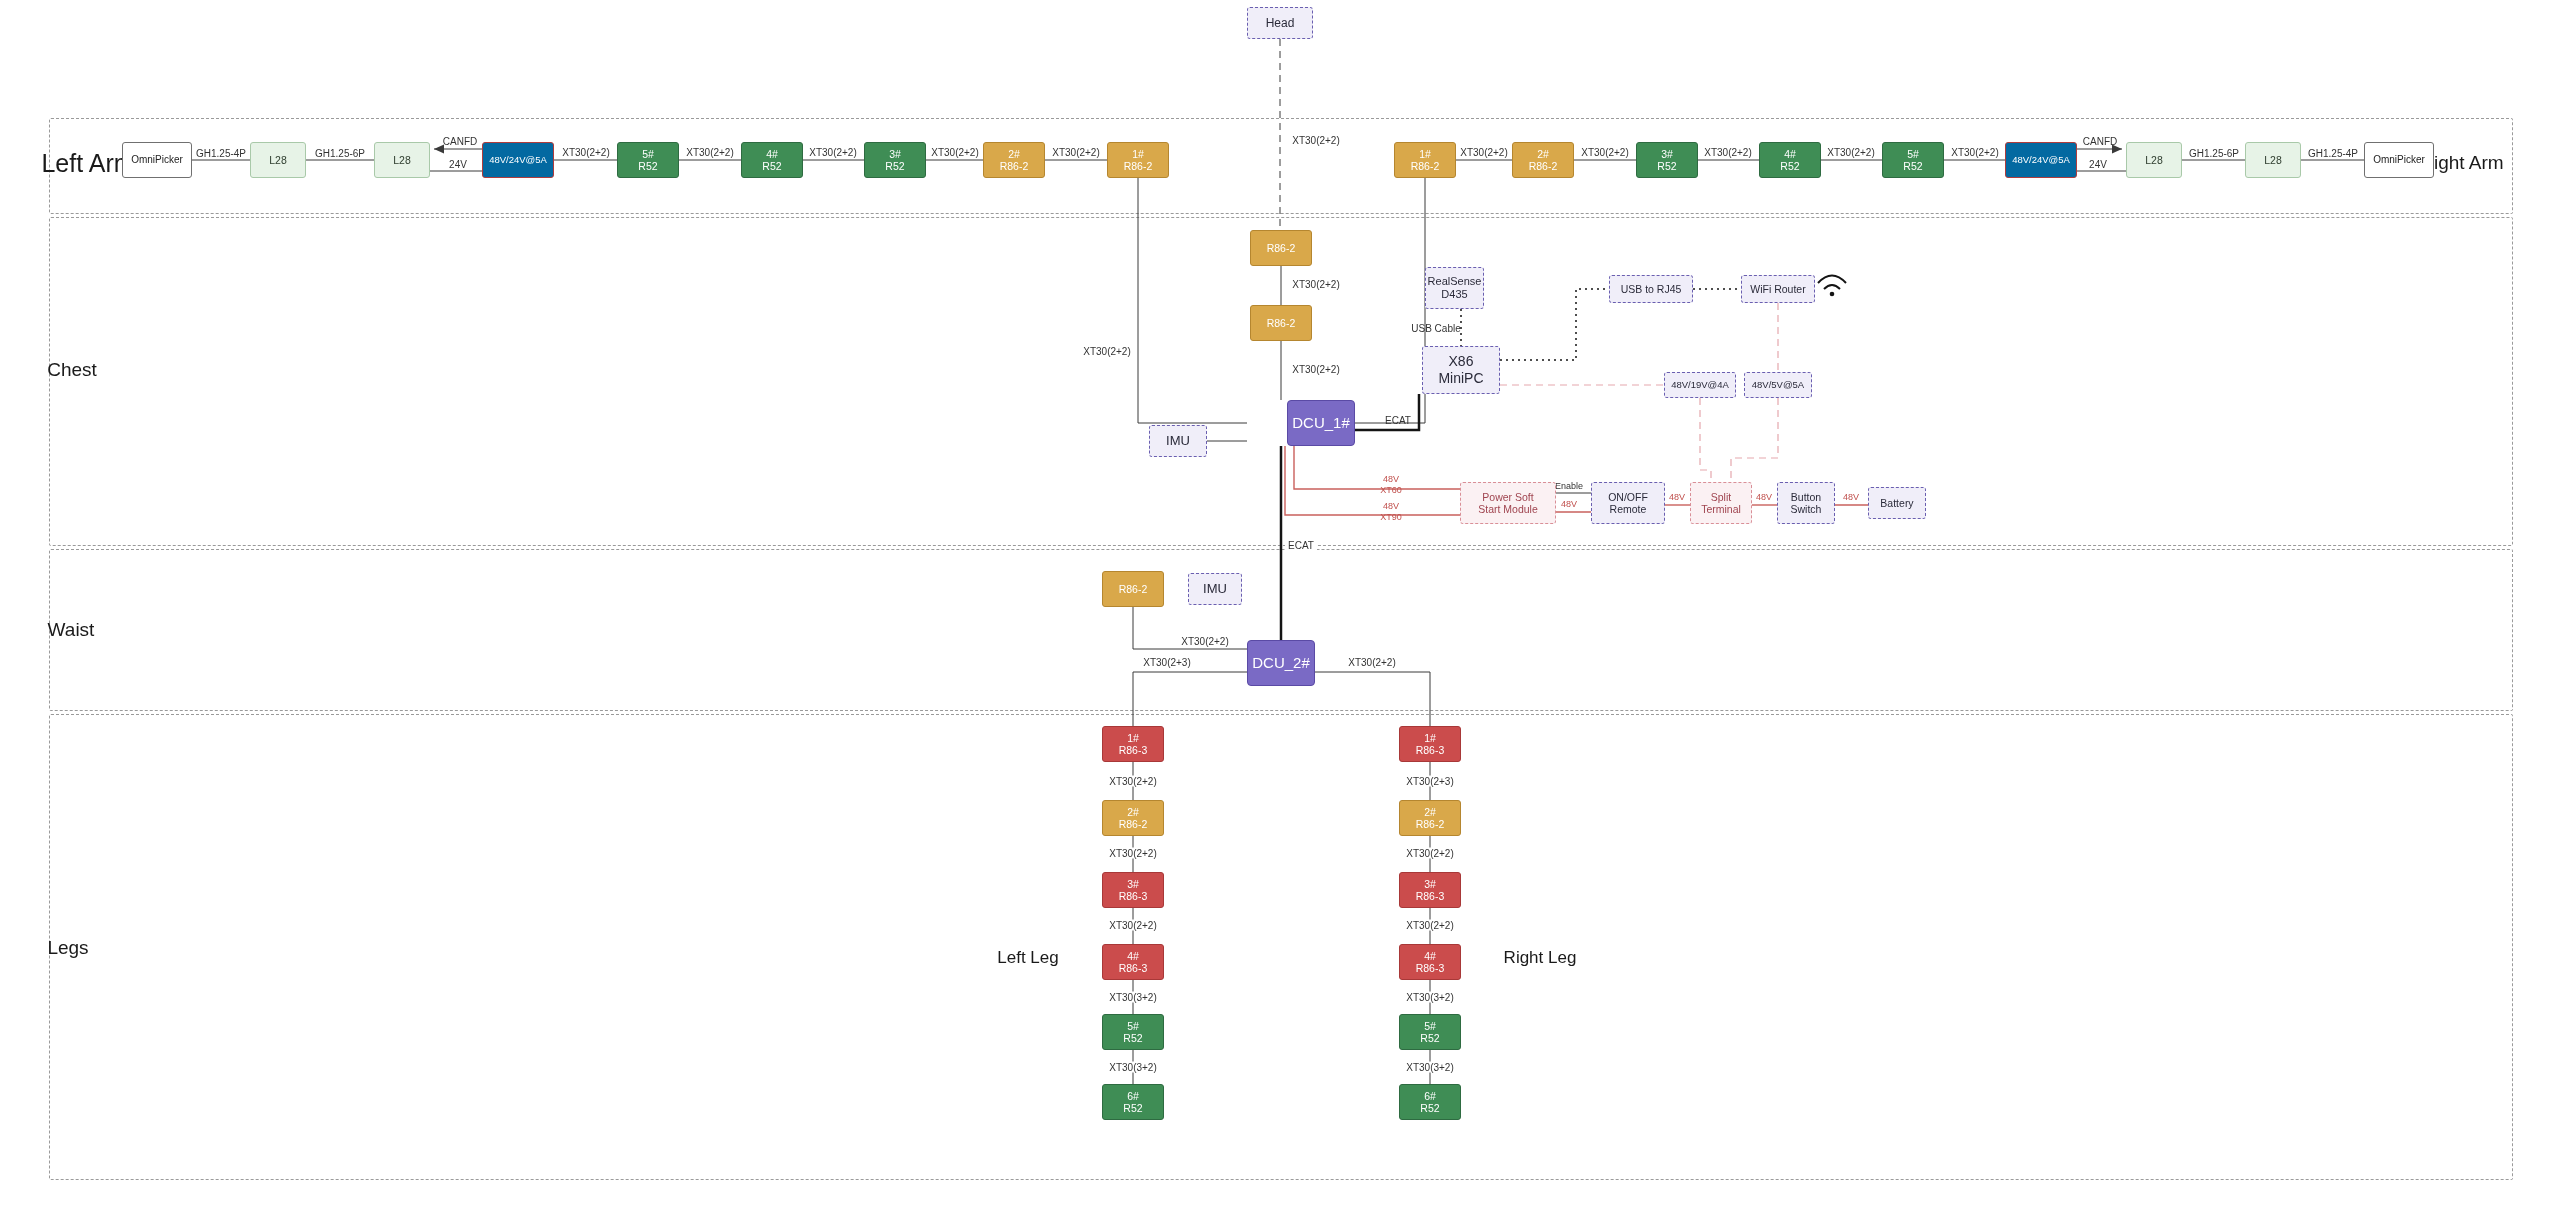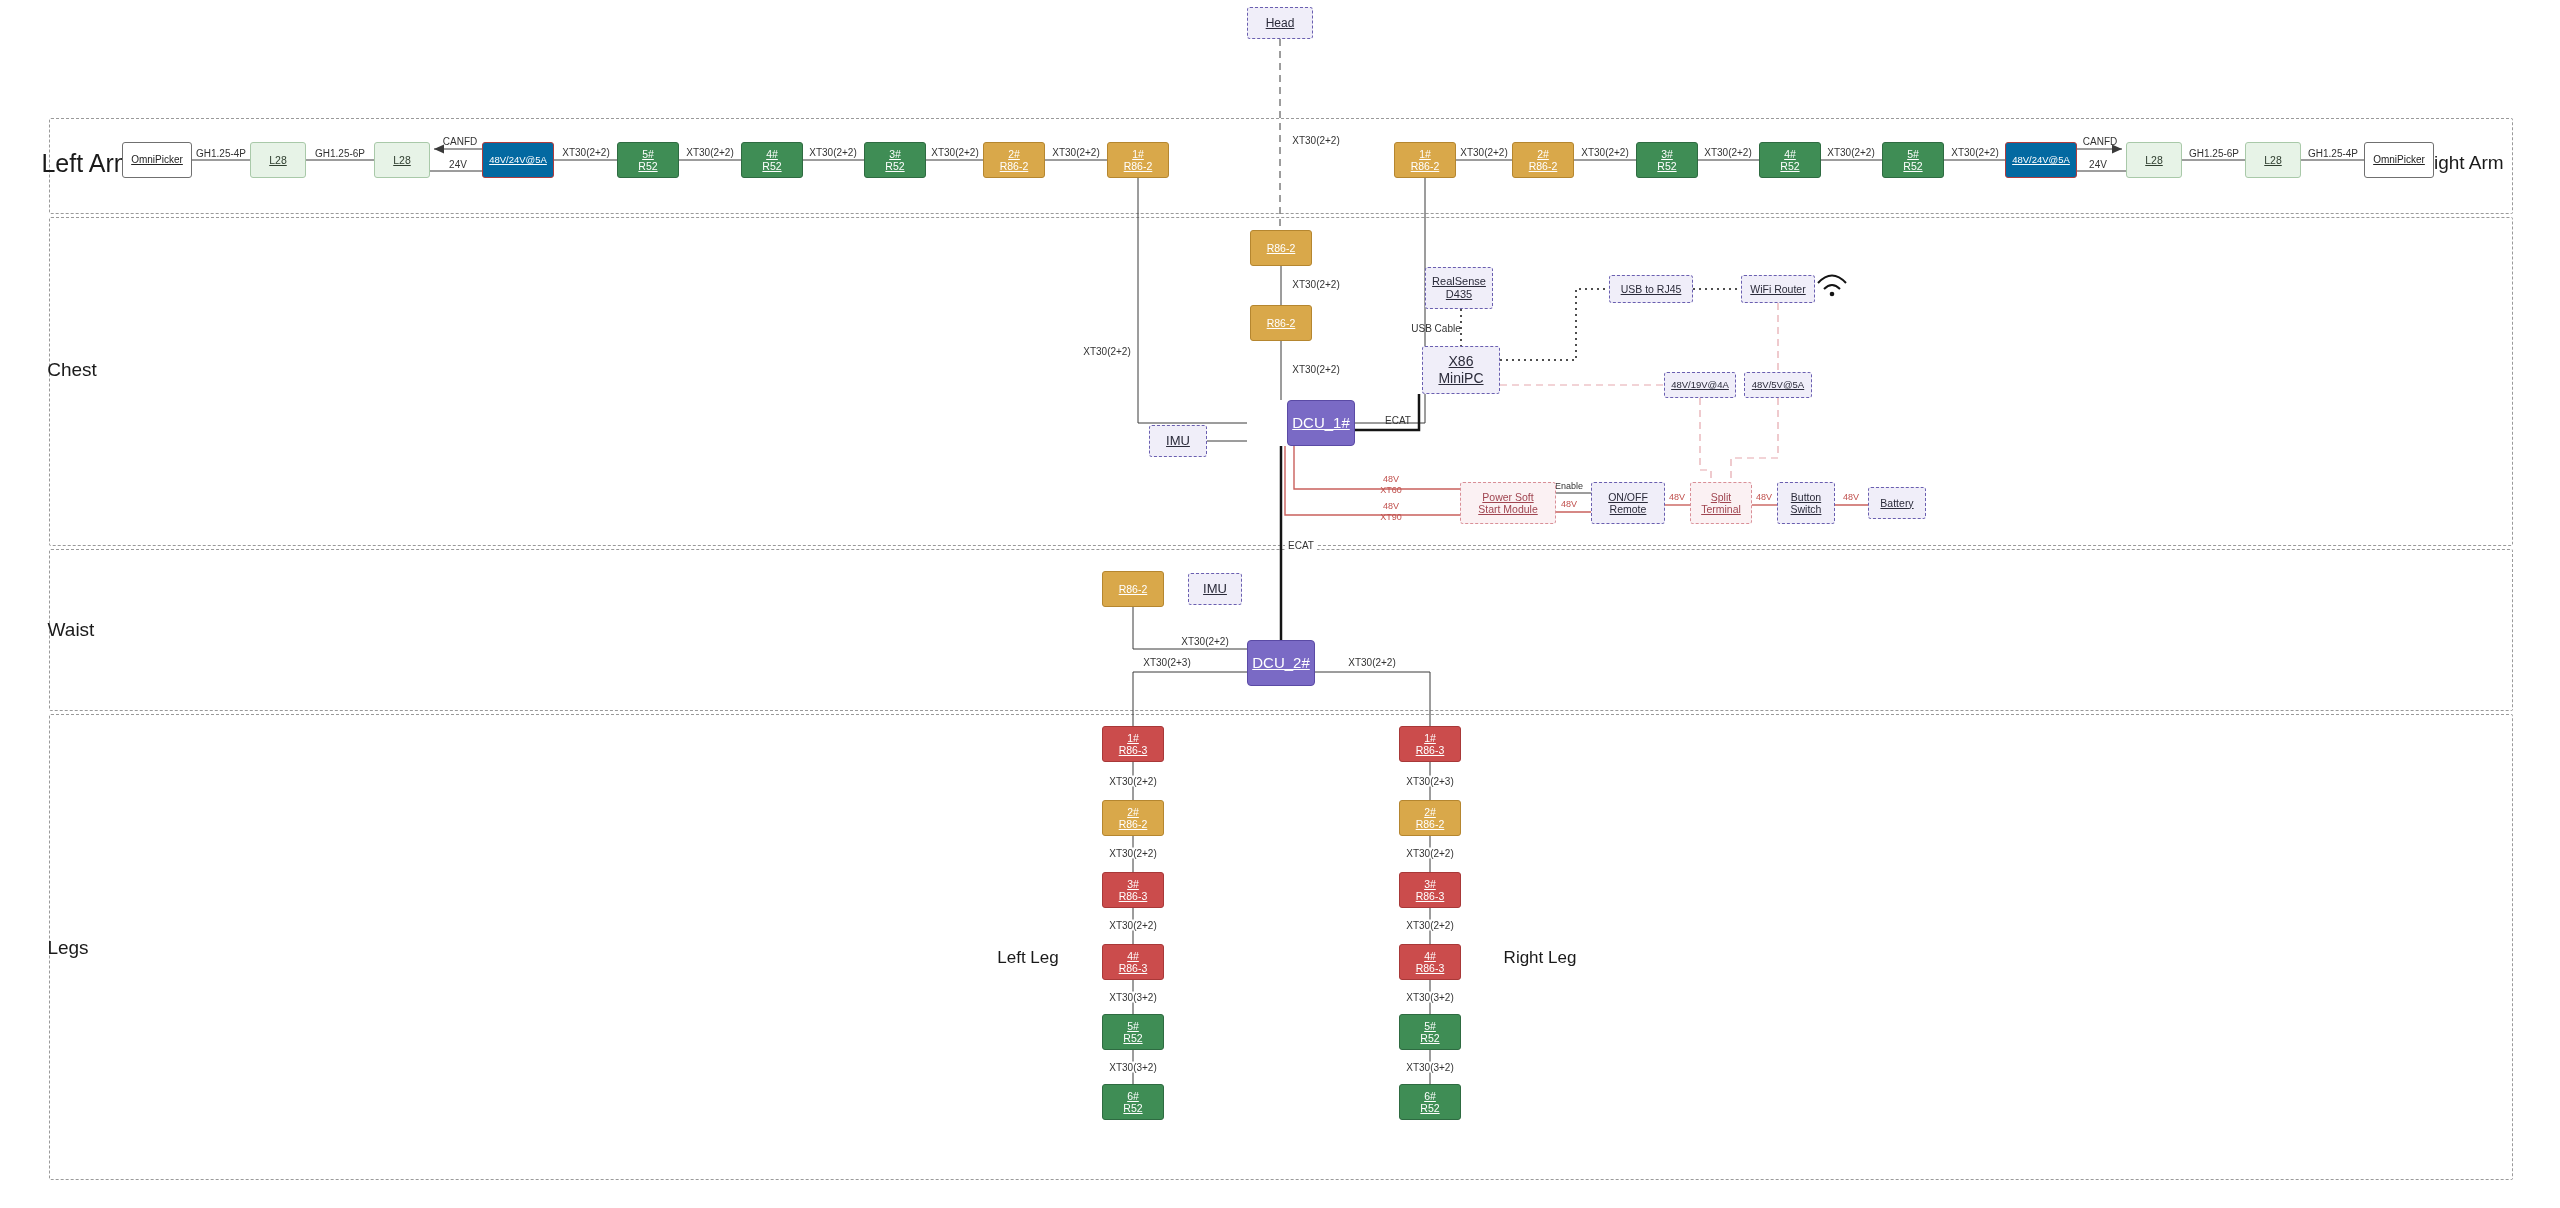--- a/index.html
+++ b/index.html
@@ -1,21 +1,21 @@
 <!DOCTYPE html>
 <html><head>
 <meta charset="utf-8">
 <style>
   html,body{margin:0;padding:0;background:#fff;}
   body{font-family:"Liberation Sans",sans-serif;}
   #canvas{position:relative;width:2560px;height:1208px;background:#ffffff;overflow:hidden;}
   .section{position:absolute;border:1px dashed #9a9a9a;border-radius:2px;background:transparent;}
   svg#wires{position:absolute;left:0;top:0;pointer-events:none;}
   .node{position:absolute;display:flex;flex-direction:column;align-items:center;justify-content:center;
-        text-align:center;border-radius:3px;line-height:1.18;box-sizing:border-box;text-decoration:underline;}
+        text-align:center;border-radius:3px;line-height:1.18;box-sizing:border-box;}
   .node span{display:block;white-space:nowrap;}
   .node.gold{background:#d9a84a;border:1px solid #b5862f;color:#fff;}
   .node.green{background:#3f8d55;border:1px solid #2e6b41;color:#fff;}
   .node.red{background:#cb4c4c;border:1px solid #a83838;color:#fff;}
   .node.redpsu{background:#0369a1;border:1px solid #b03c3c;color:#fff;}
   .node.purple{background:#7a6ac5;border:1px solid #5a4aa5;color:#fff;border-radius:4px;}
   .node.lightgreen{background:#e7f3e7;border:1px solid #a9c9a9;color:#2f3e2f;}
   .node.white{background:#ffffff;border:1px solid #707070;color:#222;}
   .node.dashed{background:#f0eef9;border:1px dashed #6a5fb0;color:#2b2b3a;}
   .node.pinkdashed{background:#fbf1f3;border:1px dashed #d98f97;color:#a04550;}
@@ -217,21 +217,21 @@
     </div>
     <div class="node gold" style="left: 1250px; top: 305px; width: 62px; height: 36px; font-size: 10.5px;">
       <span>R86-2</span>
     </div>
     <div class="node purple" style="left: 1247px; top: 400px; width: 68px; height: 46px; font-size: 15px; margin-left: 40px;">
       <span>DCU_1#</span>
     </div>
     <div class="node dashed" style="left: 1149px; top: 425px; width: 58px; height: 32px; font-size: 13px;">
       <span>IMU</span>
     </div>
-    <div class="node dashed" style="left: 1425px; top: 267px; width: 68px; height: 42px; font-size: 11px;">
+    <div class="node dashed" style="left: 1425px; top: 267px; width: 59px; height: 42px; font-size: 11px;">
       <span>RealSense</span>
       <span>D435</span>
     </div>
     <div class="node dashed" style="left: 1422px; top: 346px; width: 78px; height: 48px; font-size: 14px;">
       <span>X86</span>
       <span>MiniPC</span>
     </div>
     <div class="node dashed" style="left: 1609px; top: 275px; width: 84px; height: 28px; font-size: 10.5px;">
       <span>USB to RJ45</span>
     </div>

